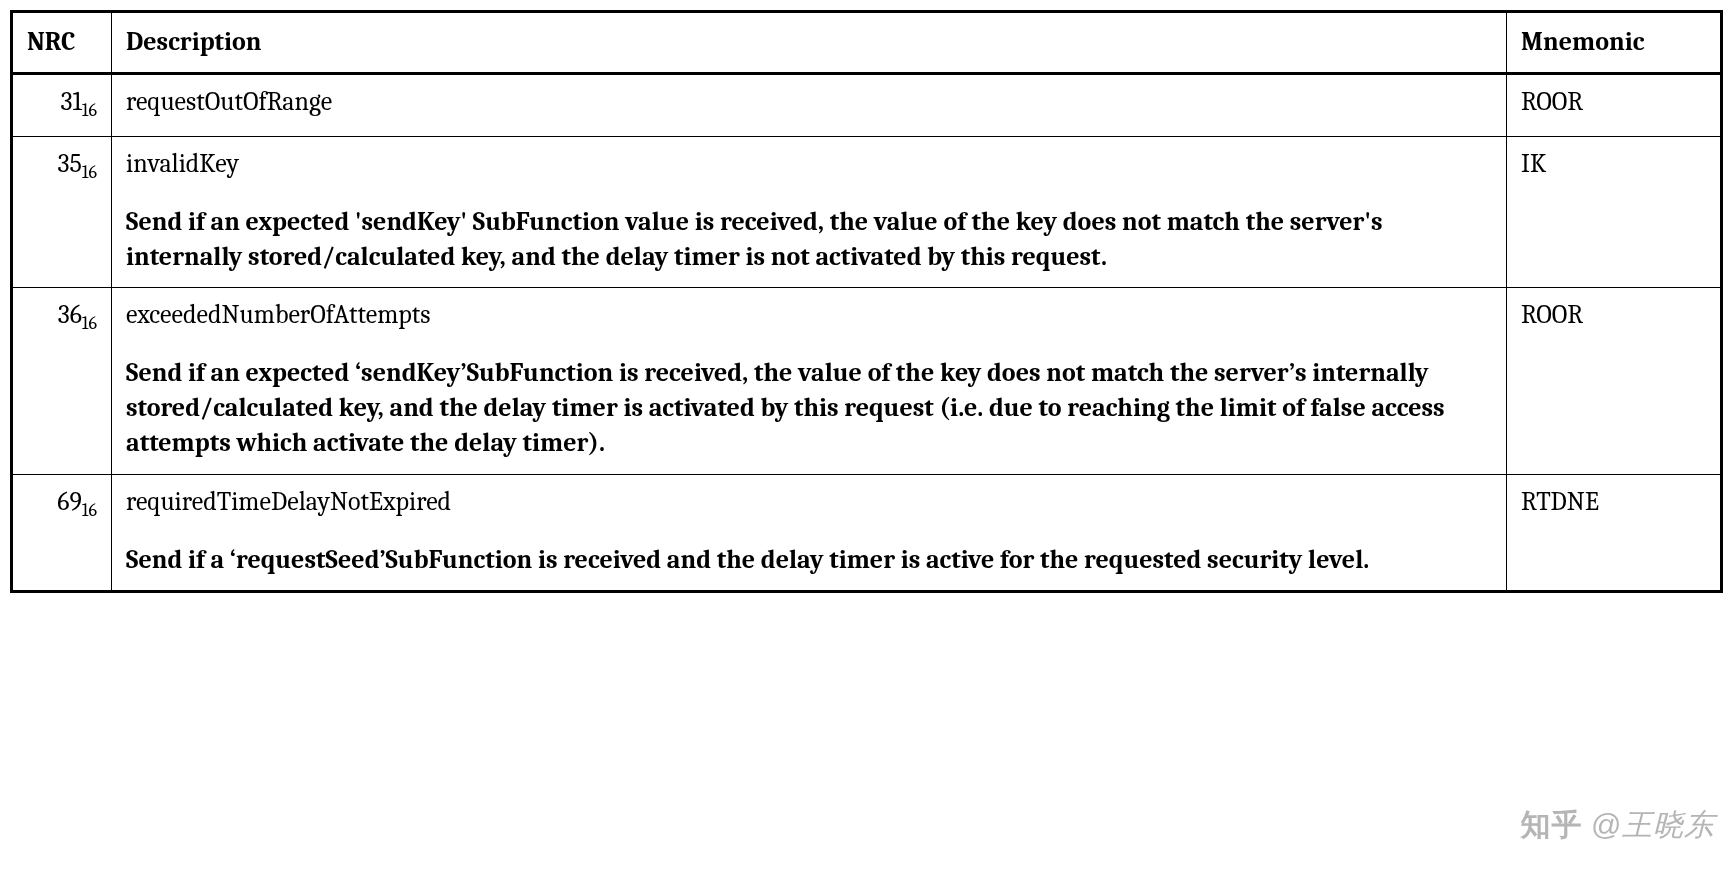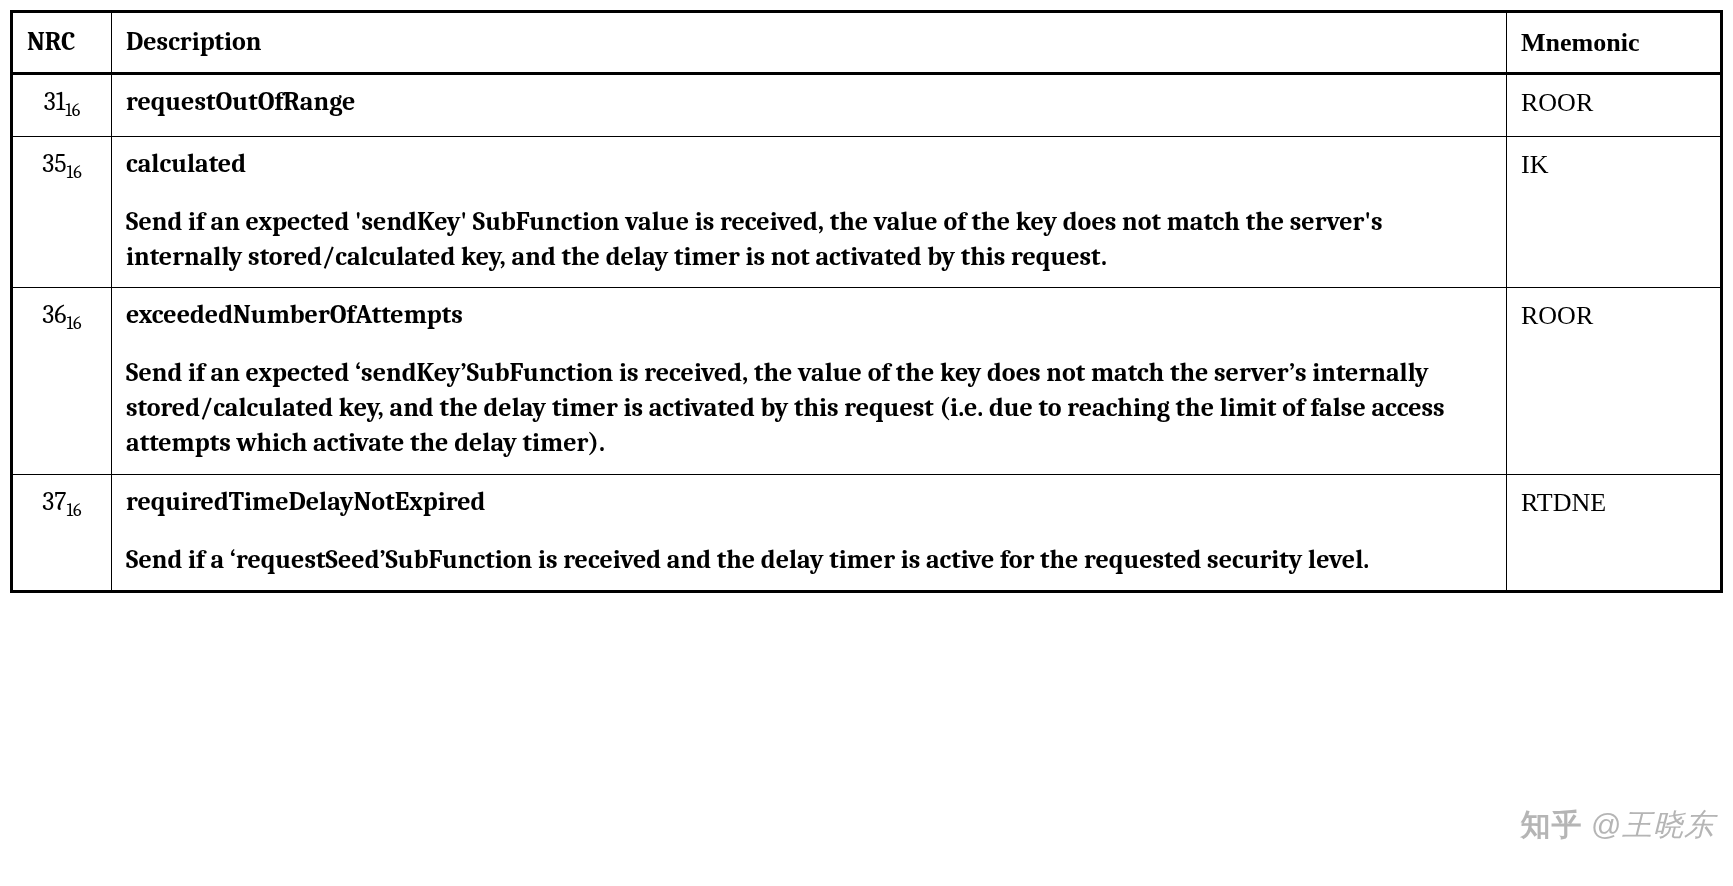--- a/index.html
+++ b/index.html
@@ -26,26 +26,26 @@
     line-height: 1.35;
   }
   th {
     font-weight: bold;
     text-align: left;
     padding: 12px 14px;
   }
   
   thead tr th { border-top: 3px solid #000; border-bottom: 3px solid #000; }
   th:first-child, td:first-child { border-left: 3px solid #000; }
-  th:last-child,  td:last-child  { border-right: 3px solid #000; font-family: Liberation Serif, serif; }
+  th:last-child,  td:last-child  { border-right: 3px solid #000; }
   tbody tr:last-child td { border-bottom: 3px solid #000; }
 
-  td.nrc-cell { text-align: center; }
+  td.nrc-cell { text-align: right; }
   .hex-sub { font-size: 0.7em; vertical-align: sub; }
-  .desc-title { font-weight: bold; display: block; }
+  .desc-title { font-weight: normal; display: block; }
   .desc-body  { display: block; margin-top: 23px; font-weight: bold; }
   .watermark {
     position: fixed;
     right: 18px;
     bottom: 40px;
     font-family: "Microsoft YaHei", sans-serif;
     font-size: 30px;
     color: rgba(120,120,120,0.55);
     font-style: italic;
     pointer-events: none;
@@ -76,35 +76,35 @@
       <tr>
         <td class="nrc-cell"><span>31</span><span class="hex-sub">16</span></td>
         <td>
           <span class="desc-title">requestOutOfRange</span>
         </td>
         <td>ROOR</td>
       </tr>
       <tr>
         <td class="nrc-cell"><span>35</span><span class="hex-sub">16</span></td>
         <td>
-          <span class="desc-title">calculated</span>
+          <span class="desc-title">invalidKey</span>
           <span class="desc-body">Send if an expected 'sendKey' SubFunction value is received, the value of the key does not match the server's internally stored/calculated key, and the delay timer is not activated by this request.</span>
         </td>
         <td>IK</td>
       </tr>
       <tr>
         <td class="nrc-cell"><span>36</span><span class="hex-sub">16</span></td>
         <td>
           <span class="desc-title">exceededNumberOfAttempts</span>
           <span class="desc-body">Send if an expected ‘sendKey’SubFunction is received, the value of the key does not match the server’s internally stored/calculated key, and the delay timer is activated by this request (i.e. due to reaching the limit of false access attempts which activate the delay timer).</span>
         </td>
         <td>ROOR</td>
       </tr>
       <tr>
-        <td class="nrc-cell"><span>37</span><span class="hex-sub">16</span></td>
+        <td class="nrc-cell"><span>69</span><span class="hex-sub">16</span></td>
         <td>
           <span class="desc-title">requiredTimeDelayNotExpired</span>
           <span class="desc-body">Send if a ‘requestSeed’SubFunction is received and the delay timer is active for the requested security level.</span>
         </td>
         <td>RTDNE</td>
       </tr>
     </tbody>
 </table>
 
 <div class="watermark">

